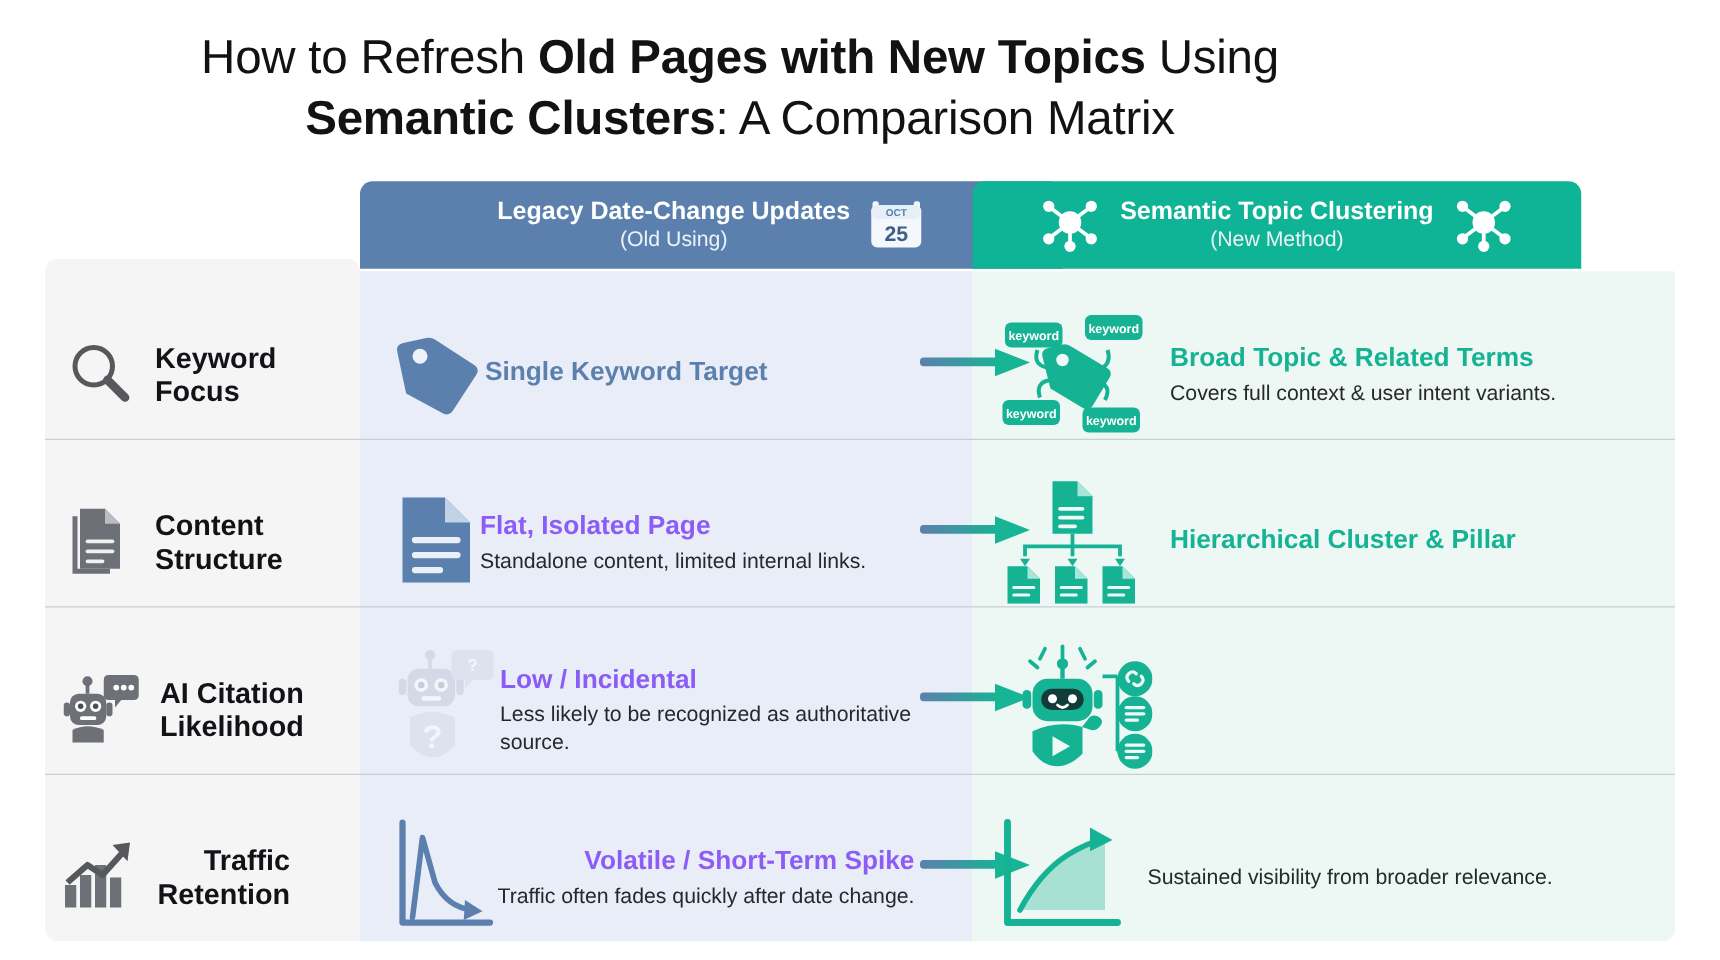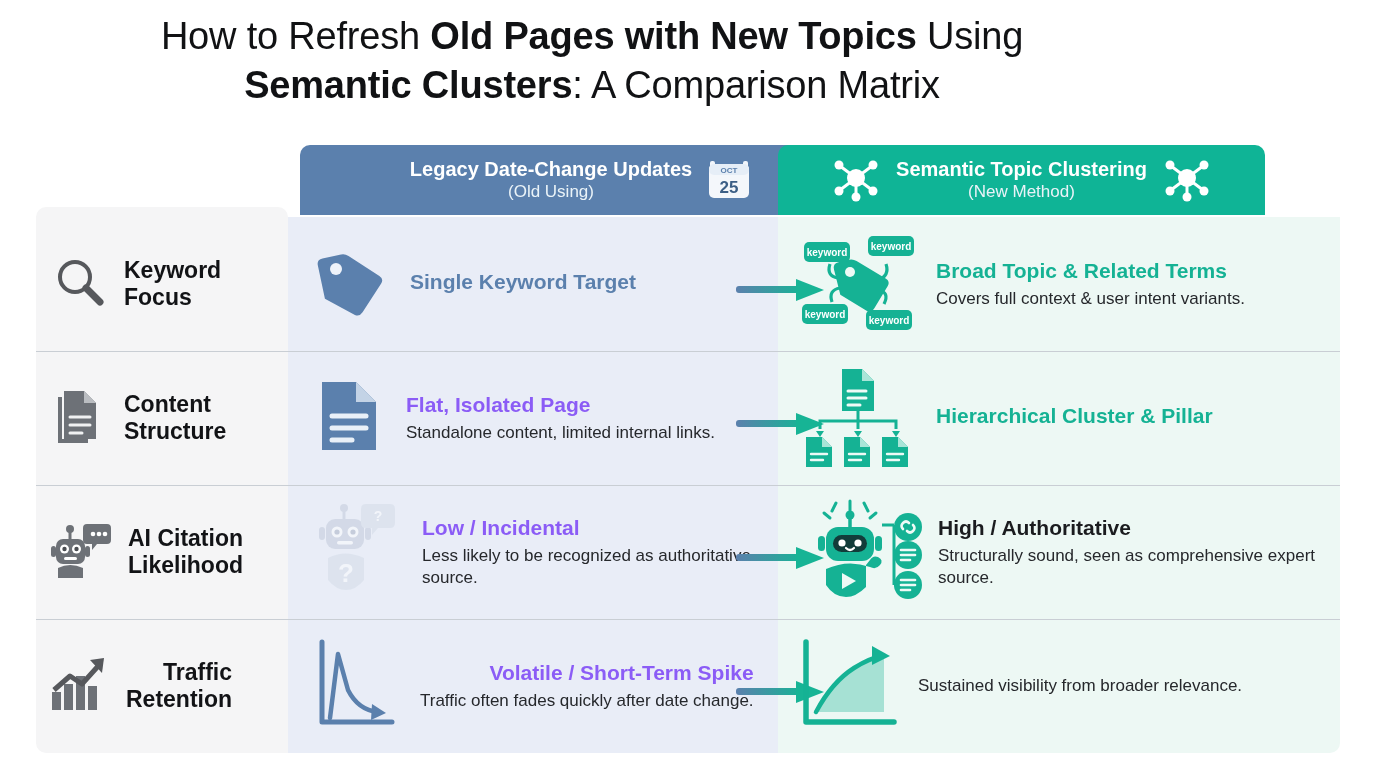--- a/index.html
+++ b/index.html
@@ -6,21 +6,21 @@
   html, body {
     width: 1376px; height: 768px;
     background: #ffffff;
     font-family: "Liberation Sans", sans-serif;
     overflow: hidden;
   }
   .canvas { position: relative; width: 1376px; height: 768px; background:#fff; }
 
   
   .title-wrap {
-    position: absolute; left: 0; top: 12px; width: 1184px;
+    position: absolute; left: 0; top: 22px; width: 1184px;
     text-align: center; line-height: 1.28;
   }
   .title-line { font-size: 38px; color: #111214; letter-spacing: -0.2px; white-space: nowrap; }
   .tb { font-weight: bold; }
   .tn { font-weight: normal; }
 
   
   .matrix { position: absolute; left: 36px; top: 145px; width: 1304px; height: 608px; }
 
   
@@ -29,33 +29,33 @@
   .band-old   { left:252px; width:490px; background:#e9edf7; }
   .band-new   { left:742px; width:562px; background:#edf8f4; border-radius:0 0 10px 0; }
   .band-label-top { position:absolute; left:0; top:62px; width:252px; height:14px; background:#f5f5f6; border-radius:10px 10px 0 0;}
 
   
   .hdr {
     position:absolute; top:0; height:70px; border-radius:10px 10px 0 0;
     display:flex; align-items:center; justify-content:center; gap:14px;
     color:#ffffff; padding:0 14px;
   }
-  .hdr-old { left:264px; width:562px; background:#5b80ad; }
+  .hdr-old { left:252px; width:562px; background:#5b80ad; }
   .hdr-new { left:742px; width:487px; background:#0fb496; }
   .hdr-txt { text-align:center; line-height:1.18; }
   .hdr-t1 { font-size:20px; font-weight:bold; white-space:nowrap; }
   .hdr-t2 { font-size:17px; font-weight:normal; color:#eaf3f8; }
 
   
   .row { position:absolute; left:0; width:1304px; height:134px; }
   .row-divider { position:absolute; left:0; width:1304px; height:1px; background:#c9ced4; }
 
-  .cell { position:absolute; top:0; height:134px; display:flex; align-items:center; }
+  .cell { position:absolute; top:16px; height:134px; display:flex; align-items:center; }
   .cell-label { left:0;   width:252px; padding-left:14px; gap:16px; }
-  .cell-old   { left:252px; width:490px; padding-left:26px; gap:22px; }
+  .cell-old   { left:252px; width:490px; padding-left:26px; }
   .cell-new   { left:742px; width:562px; padding-left:20px; gap:16px; }
 
   .rowlabel { font-size:23px; font-weight:bold; color:#121316; line-height:1.18; }
 
   .txtblock { line-height:1.2; }
   .head-old { font-size:21px; font-weight:bold; color:#8b5cf6; margin-bottom:5px; white-space:nowrap;}
   .head-old.blue { color:#5b80ad; }
   .head-new { font-size:21px; font-weight:bold; color:#1b1c1f; margin-bottom:5px; white-space:nowrap;}
   .head-new.teal { color:#15b294; }
   .sub { font-size:17px; color:#26282c; line-height:1.28; }
@@ -430,24 +430,20 @@
                 <line x1="103" y1="63" x2="112" y2="63"></line>
               </g>
             <circle cx="110" cy="88" r="14" fill="#15b294"></circle>
             <g stroke="#eefaf6" stroke-width="2.6" stroke-linecap="round">
                 <line x1="103" y1="83" x2="117" y2="83"></line>
                 <line x1="103" y1="88" x2="117" y2="88"></line>
                 <line x1="103" y1="93" x2="112" y2="93"></line>
               </g>
           </svg>
         </span>
-        <div class="txtblock">
-          <div class="head-new">High / Authoritative</div>
-          <div class="sub">Structurally sound, seen as comprehensive expert source.</div>
-        </div>
       </div>
     </div>
     <div class="row-divider" style="top:474px;"></div>
 
     <div class="row" style="top:474px;text-align:right;">
 
       <div class="cell cell-label">
         <span class="icon">
           <svg width="60" height="56" viewBox="0 0 60 56">
             <g fill="#6d7177">

